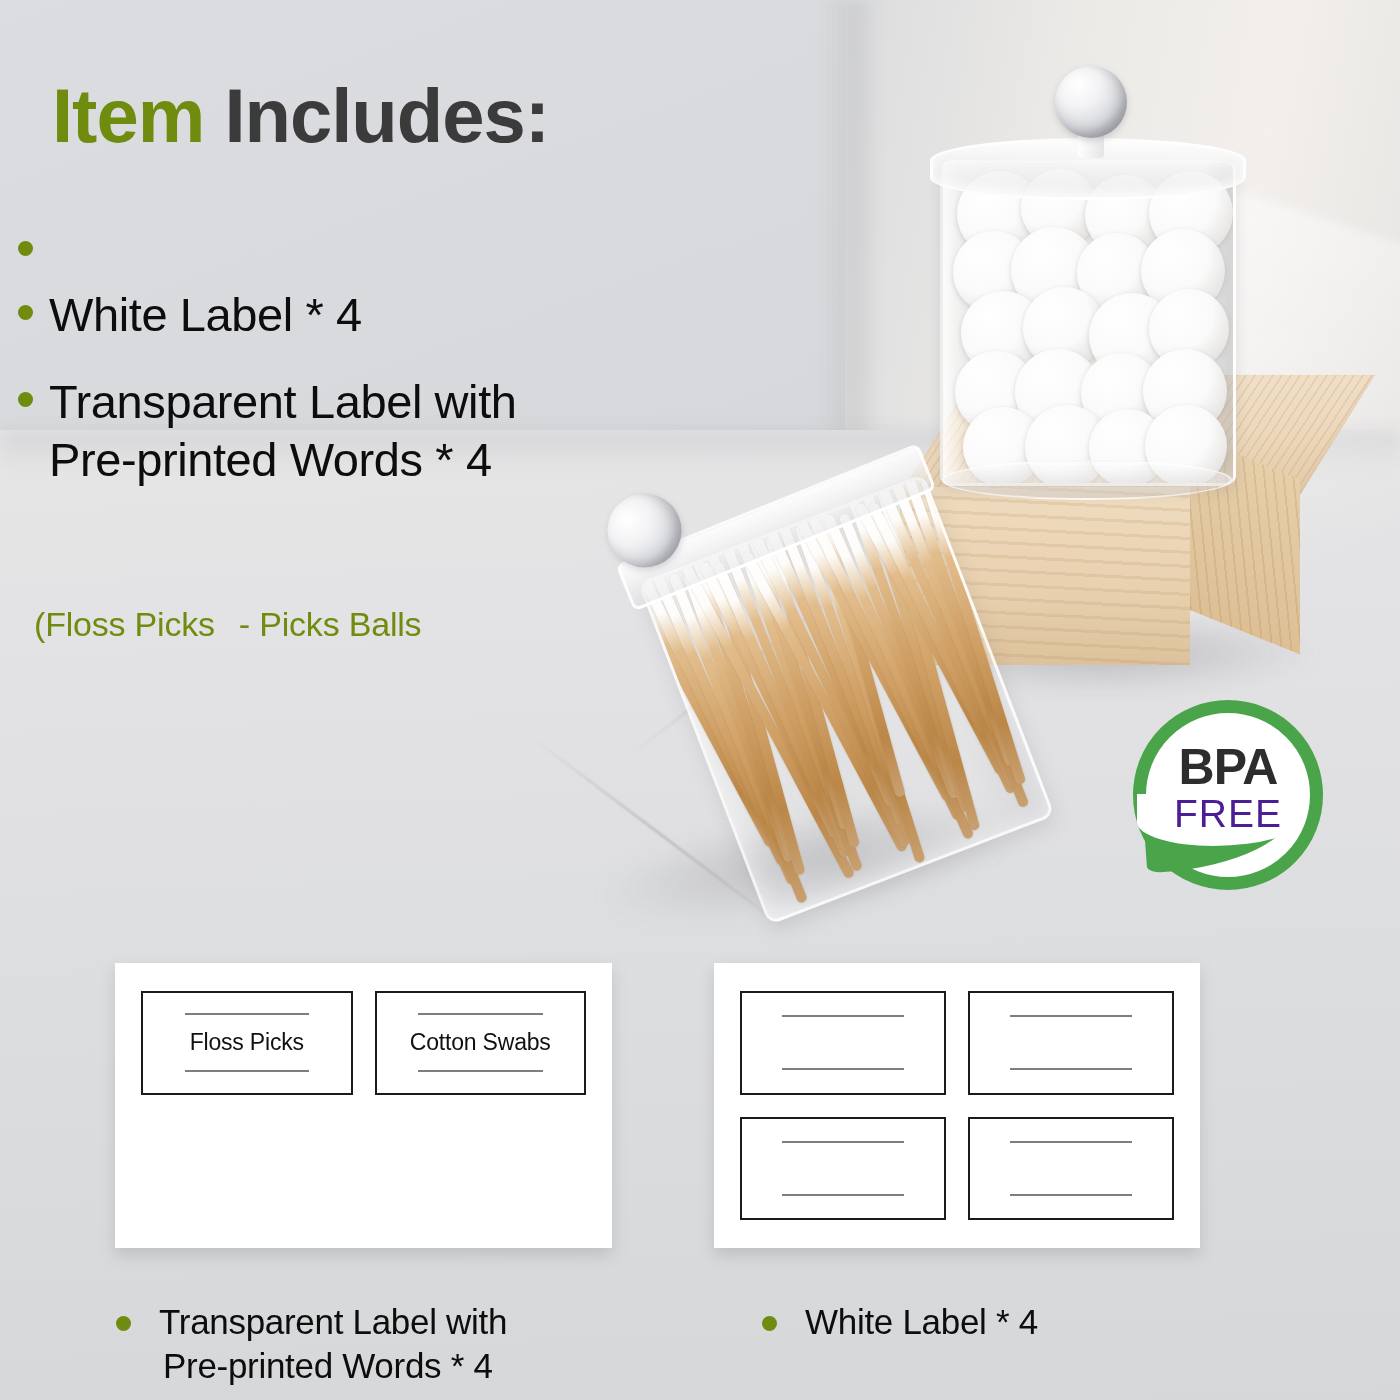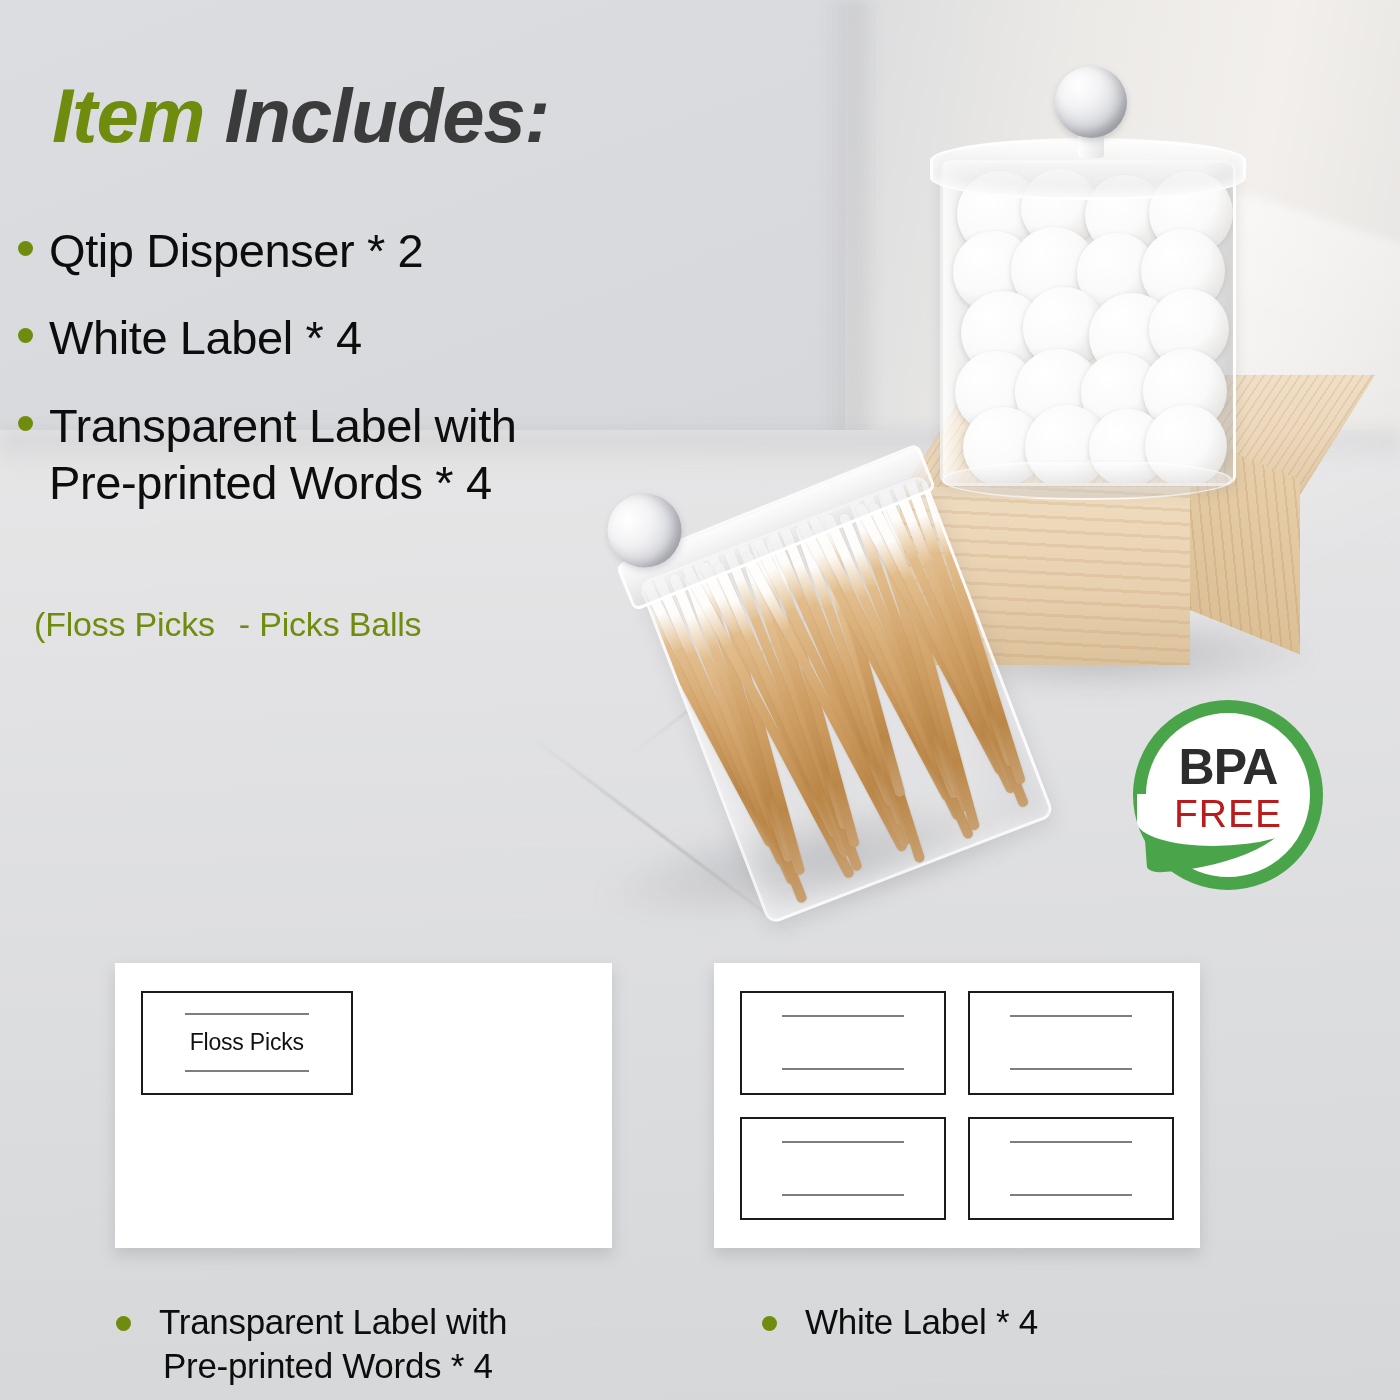--- a/index.html
+++ b/index.html
@@ -78,21 +78,20 @@
 
   
   .headline {
     position: absolute;
     left: 52px; top: 78px;
     font-size: 76px;
     font-weight: bold;
     letter-spacing: -1px;
     line-height: 1;
     white-space: nowrap;
-    font-style: italic;
   }
   .headline .hl-green { color: #6f8c0e; }
   .headline .hl-dark  { color: #3b3b3b; }
 
   .bullets {
     position: absolute;
     left: 18px; top: 222px;
     width: 640px;
   }
   .bullet-row {
@@ -325,21 +324,21 @@
   }
   .bpa-top {
     font-size: 50px;
     font-weight: bold;
     color: #2d2d2d;
     letter-spacing: -1px;
     line-height: .98;
   }
   .bpa-bot {
     font-size: 39px;
-    color: #b91c1c;
+    color: #4c1d95;
     letter-spacing: 1px;
     line-height: 1;
     margin-top: 2px;
   }
 
   
   .sheet {
     position: absolute;
     background: #ffffff;
     box-shadow: 0 7px 14px rgba(120,120,128,.26);
@@ -508,21 +507,20 @@
 
   <div class="headline">
     <span class="hl-green">Item</span>
     <span class="hl-dark">Includes:</span>
   </div>
 
   <div class="bullets">
 
     <div class="bullet-row">
       <span class="bullet-dot"></span>
-      <span class="bullet-text">Qtip Dispenser * 2</span>
     </div>
 
     <div class="bullet-row">
       <span class="bullet-dot"></span>
       <span class="bullet-text">White Label * 4</span>
     </div>
 
     <div class="bullet-row">
       <span class="bullet-dot"></span>
       <span class="bullet-text">
@@ -548,20 +546,27 @@
   </div>
 
   <div class="sheet" id="sheet-transparent">
     <div class="label-cell">
       <div class="label-box">
         <div class="label-rule top"></div>
         <div class="label-word">Floss Picks</div>
         <div class="label-rule bottom"></div>
       </div>
     </div>
+    <div class="label-cell">
+      <div class="label-box">
+        <div class="label-rule top"></div>
+        <div class="label-word">Cotton Swabs</div>
+        <div class="label-rule bottom"></div>
+      </div>
+    </div>
   </div>
 
   <div class="sheet" id="sheet-white">
     <div class="label-cell">
       <div class="label-box">
         <div class="label-rule top"></div>
         <div class="label-word empty"></div>
         <div class="label-rule bottom"></div>
       </div>
     </div>

